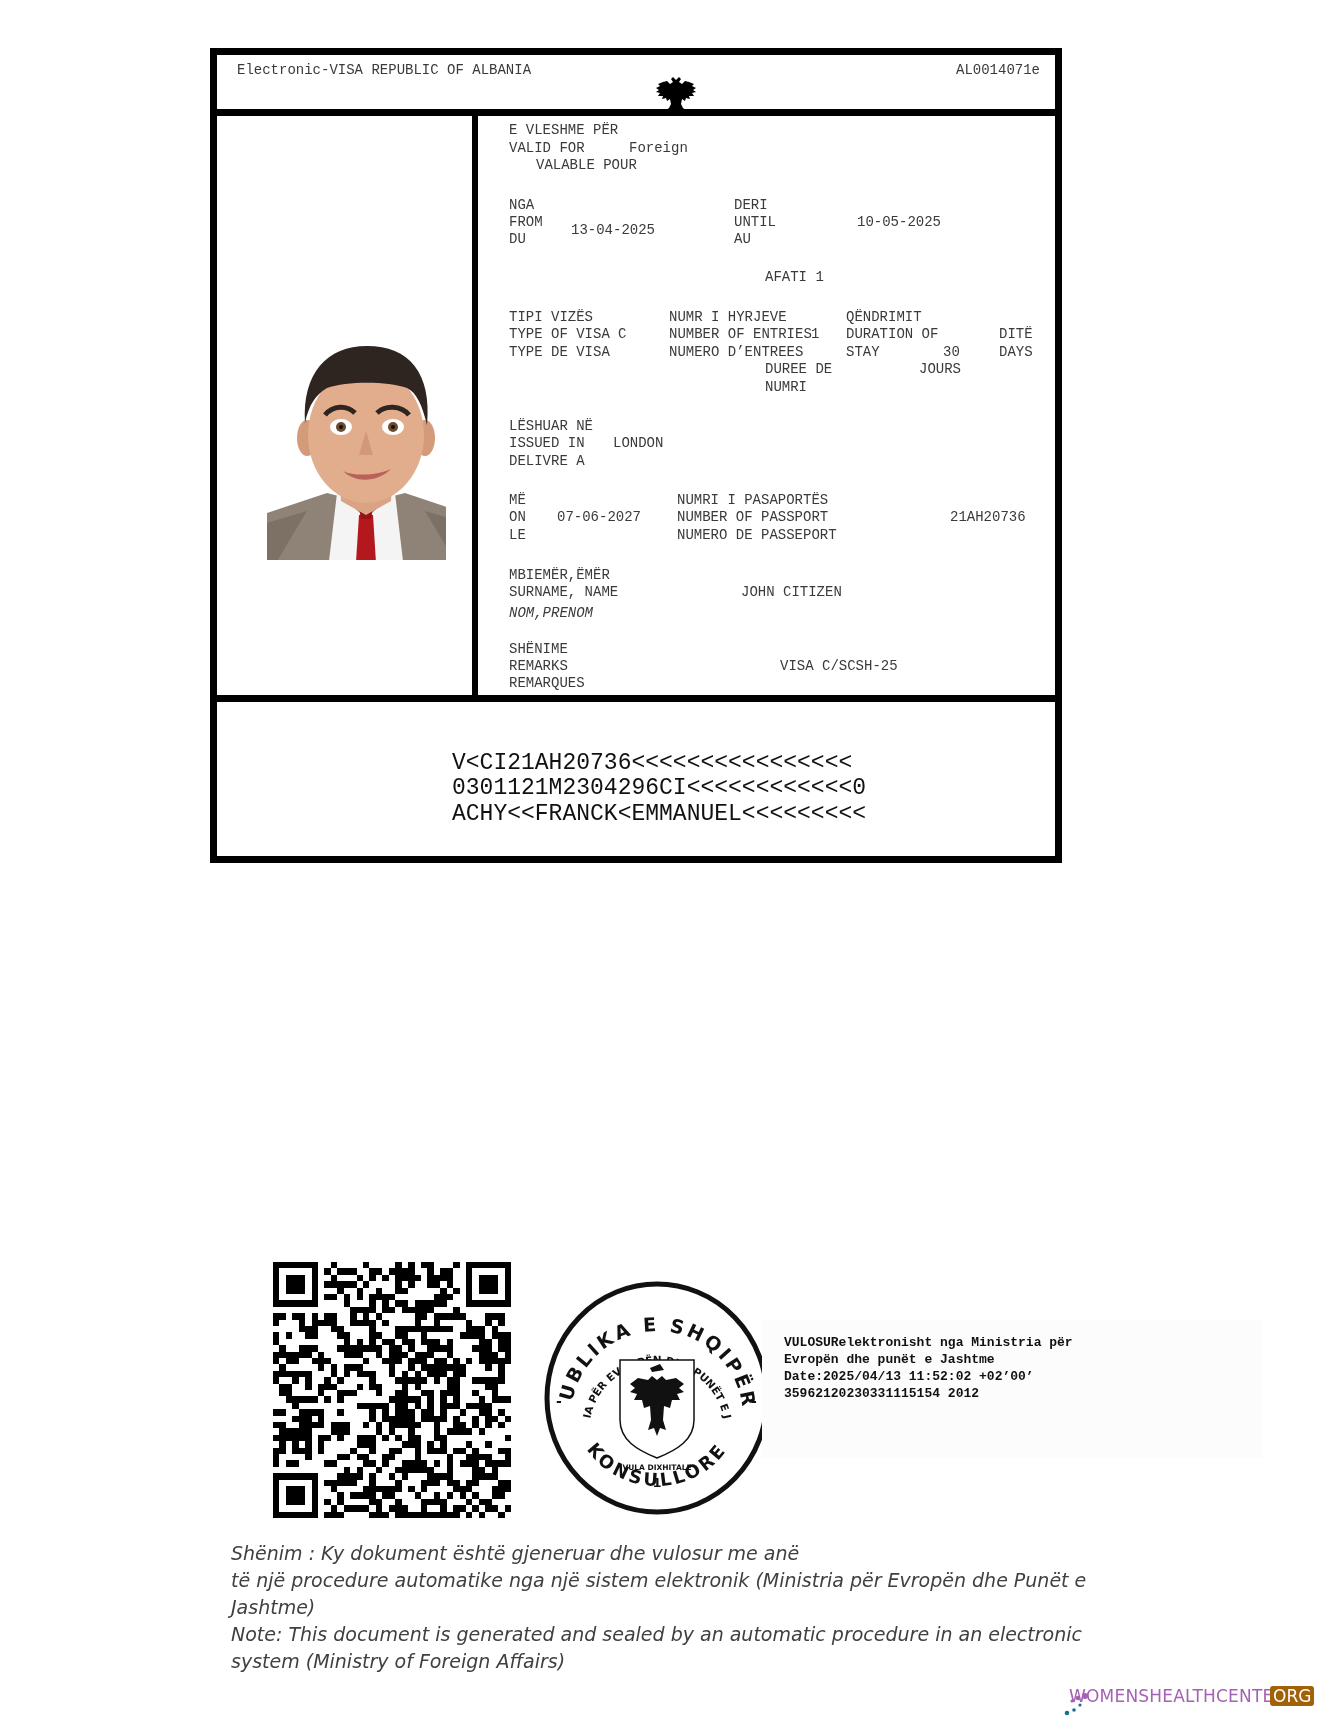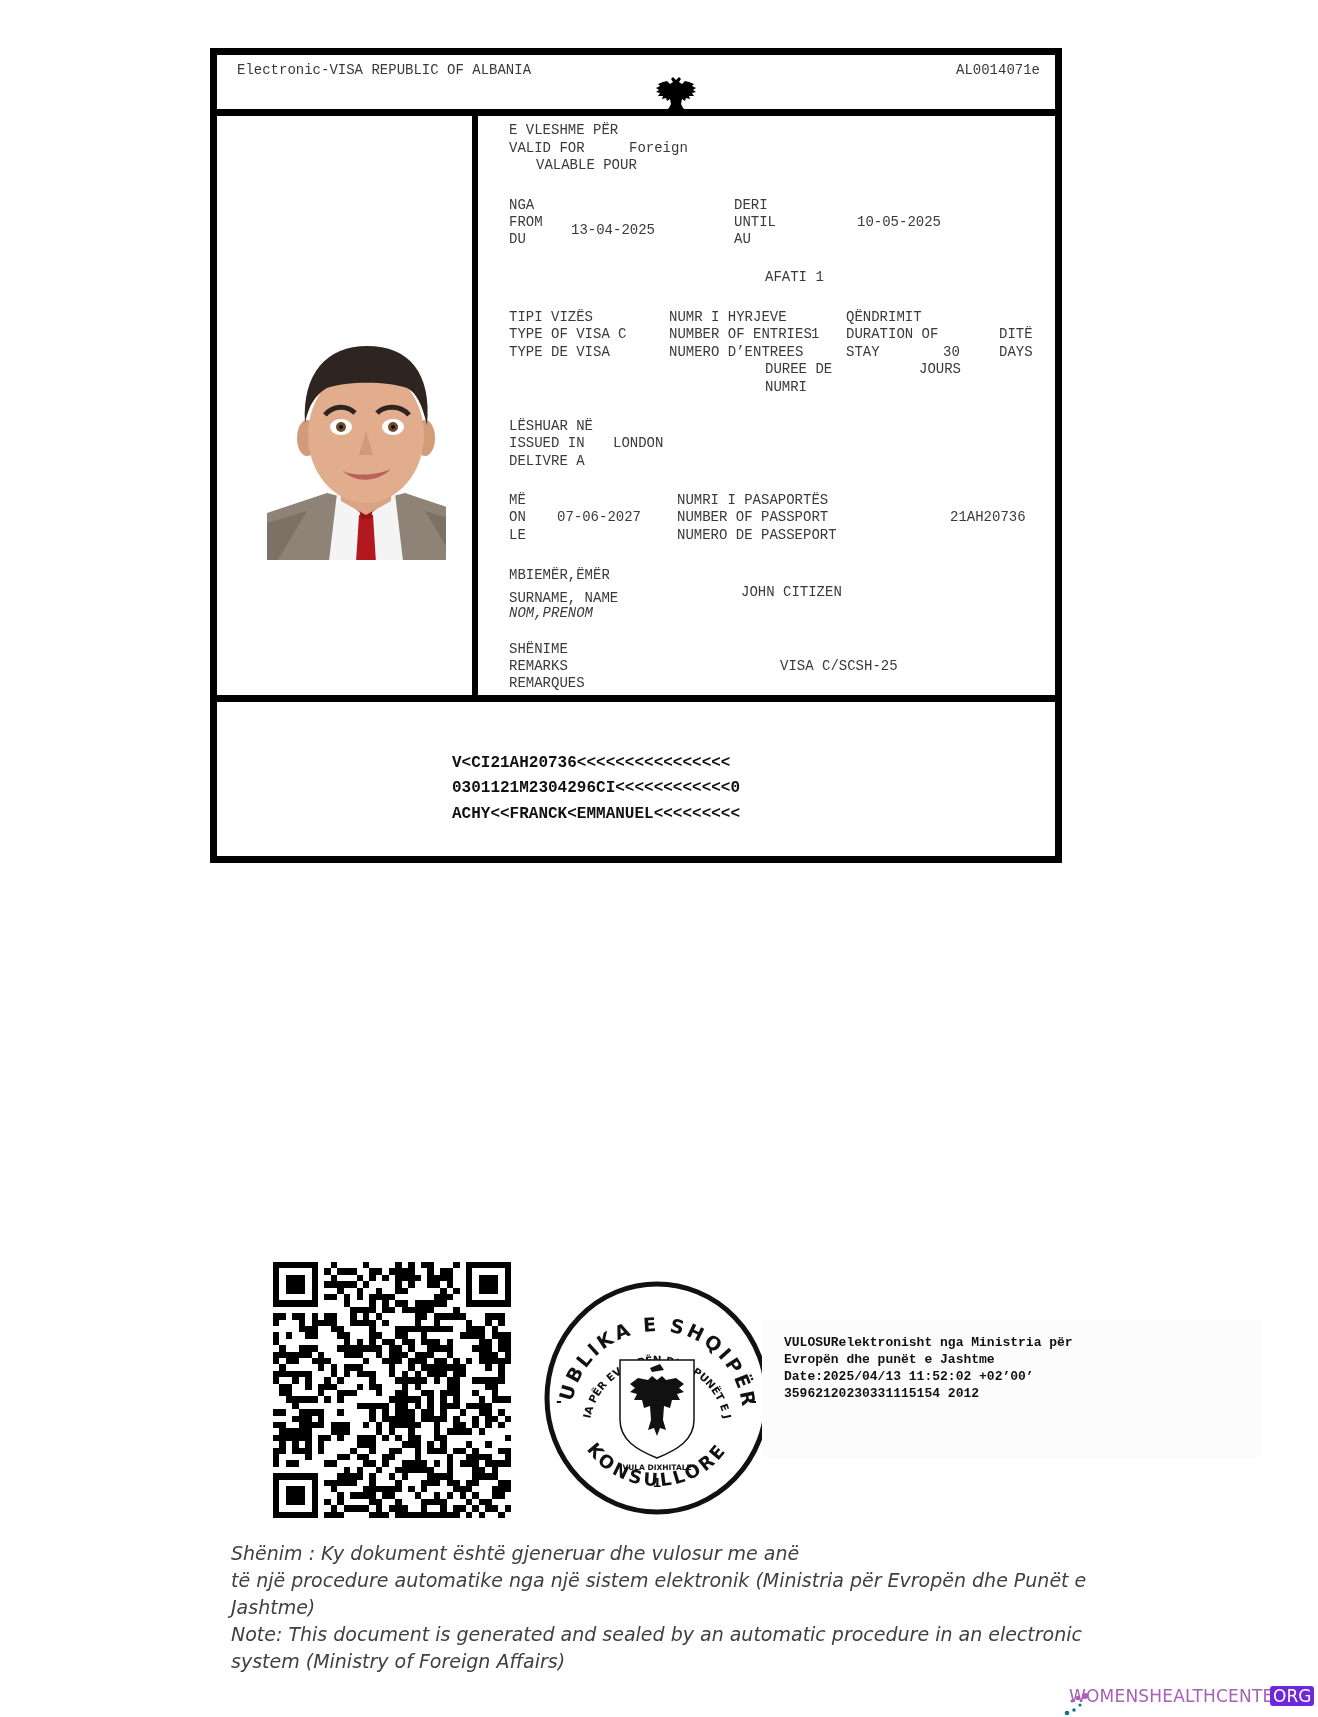--- a/index.html
+++ b/index.html
@@ -2,26 +2,26 @@
 <html><head>
 <meta charset="utf-8">
 <style>
   html, body { margin:0; padding:0; background:#ffffff; }
   body { width:1318px; height:1717px; position:relative; overflow:hidden; font-family:"Liberation Mono", monospace; color:#333; }
   .abs { position:absolute; white-space:pre; }
   .visa { position:absolute; left:210px; top:48px; width:852px; height:815px; box-sizing:border-box; border:7px solid #000; }
   .hline { position:absolute; background:#000; }
   .vline { position:absolute; background:#000; }
   .mono { font-family:"Liberation Mono", monospace; font-size:14px; color:#3a3a3a; line-height:17px; }
-  .mrz { font-family:"Liberation Mono", monospace; font-weight:bold; font-size:16px; color:#111; line-height:26px; letter-spacing:0; }
+  .mrz { font-family:"Liberation Mono", monospace; font-weight:normal; font-size:23px; color:#111; line-height:26px; letter-spacing:0; }
   .sig { font-family:"Liberation Mono", monospace; font-weight:bold; font-size:13px; color:#111; line-height:17px; }
   .sigbox { position:absolute; left:762px; top:1320px; width:500px; height:138px; background:#fcfcfc; }
   .note { font-family:"DejaVu Sans", sans-serif; font-style:italic; font-size:19px; color:#404040; line-height:27px; }
   .wm-text { font-family:"DejaVu Sans", sans-serif; font-size:17px; color:#a561b3; letter-spacing:0.2px; }
-  .wm-org { font-family:"DejaVu Sans", sans-serif; font-size:17px; color:#fff; background:#6d28d9; border-radius:3px; padding:0 3px; }
+  .wm-org { font-family:"DejaVu Sans", sans-serif; font-size:17px; color:#fff; background:#a16207; border-radius:3px; padding:0 3px; }
 </style>
 </head>
 <body>
 
 <div class="visa"></div>
 
 <div class="hline" style="left:210px; top:109px; width:852px; height:7px;"></div>
 
 <div class="vline" style="left:472px; top:109px; width:6px; height:593px;"></div>
 
@@ -119,21 +119,21 @@
 <div class="abs mono" style="left:509px; top:492px;">MË</div>
 <div class="abs mono" style="left:509px; top:509px;">ON</div>
 <div class="abs mono" style="left:509px; top:527px;">LE</div>
 <div class="abs mono" style="left:557px; top:509px;">07-06-2027</div>
 <div class="abs mono" style="left:677px; top:492px;">NUMRI I PASAPORTËS</div>
 <div class="abs mono" style="left:677px; top:509px;">NUMBER OF PASSPORT</div>
 <div class="abs mono" style="left:677px; top:527px;">NUMERO DE PASSEPORT</div>
 <div class="abs mono" style="left:950px; top:509px;">21AH20736</div>
 
 <div class="abs mono" style="left:509px; top:567px;">MBIEMËR,ËMËR</div>
-<div class="abs mono" style="left:509px; top:584px;margin-top:6px;">SURNAME, NAME</div>
+<div class="abs mono" style="left:509px; top:584px;">SURNAME, NAME</div>
 <div class="abs mono" style="left:509px; top:605px;font-style:italic;">NOM,PRENOM</div>
 <div class="abs mono" style="left:741px; top:584px;">JOHN CITIZEN</div>
 
 <div class="abs mono" style="left:509px; top:641px;">SHËNIME</div>
 <div class="abs mono" style="left:509px; top:658px;">REMARKS</div>
 <div class="abs mono" style="left:509px; top:675px;">REMARQUES</div>
 <div class="abs mono" style="left:741px; top:658px;margin-left:39px;">VISA C/SCSH-25</div>
 
 <div class="abs mrz" style="left:452px; top:750px;">V&lt;CI21AH20736&lt;&lt;&lt;&lt;&lt;&lt;&lt;&lt;&lt;&lt;&lt;&lt;&lt;&lt;&lt;&lt;</div>
 <div class="abs mrz" style="left:452px; top:775px;">0301121M2304296CI&lt;&lt;&lt;&lt;&lt;&lt;&lt;&lt;&lt;&lt;&lt;&lt;0</div>

